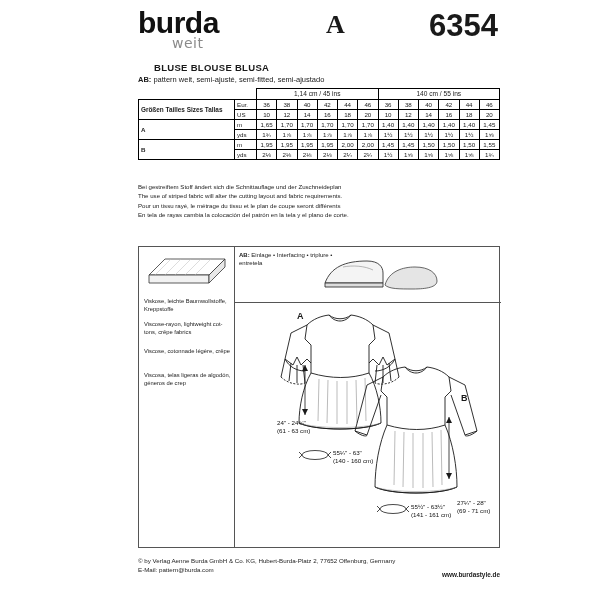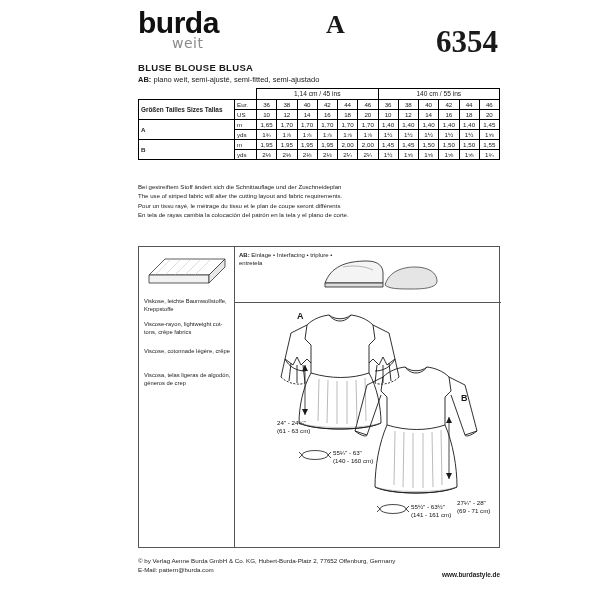--- a/index.html
+++ b/index.html
@@ -55,38 +55,39 @@
     position: absolute;
     left: 188px;
     top: 2px;
     font-size: 26px;
     font-weight: bold;
     font-family: "Liberation Serif", serif;
   }
   .pattern-no {
     position: absolute;
     right: 0;
-    top: 16px;
+    top: 0;
     font-size: 31px;
     font-weight: bold;
     letter-spacing: 0px;
-    font-family: Liberation Serif, serif;
+    font-family: Liberation Sans, sans-serif;
   }
 
   
   .title-block {
     position: absolute;
     left: 138px;
     top: 62px;
     width: 362px;
   }
   .title-main {
     font-size: 9.5px;
     font-weight: bold;
     letter-spacing: 0.3px;
+    margin-left: 16px;
   }
   .title-sub {
     font-size: 7.5px;
     margin-top: 2px;
   }
   .title-sub b { font-weight: bold; }
 
   
   .table-wrap {
     position: absolute;
@@ -241,21 +242,21 @@
       <div class="brand-sub">weit</div>
     </div>
     <div class="letter-a">A</div>
     <div class="pattern-no">6354</div>
   </div>
 
   <div class="title-block">
     <div class="title-main">BLUSE  BLOUSE  BLUSA</div>
     <div class="title-sub">
       <b>AB:</b>
-      <span>plano weit, semi-ajusté, semi-fitted, semi-ajustado</span>
+      <span>pattern weit, semi-ajusté, semi-fitted, semi-ajustado</span>
     </div>
   </div>
 
   <div class="table-wrap">
     <table class="sizes">
       <tbody>
           <tr>
         <td class="lbl" style="border:none"></td>
         <td class="unit" style="border:none"></td>
         <td class="grp" colspan="6">1,14 cm / 45 ins</td>

